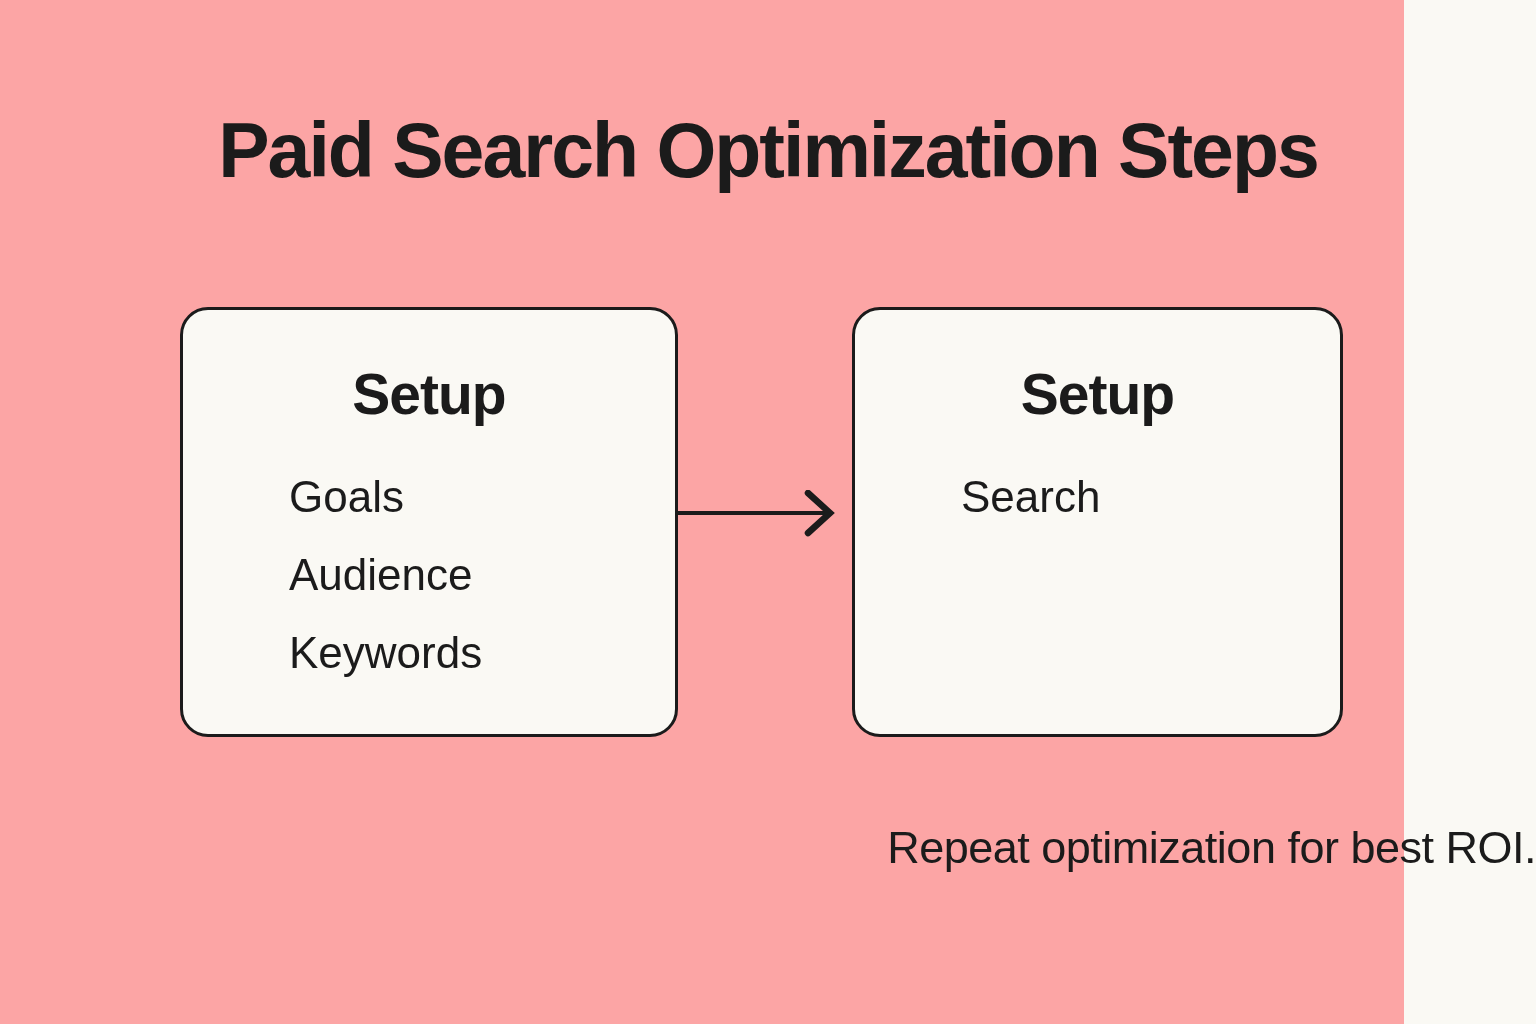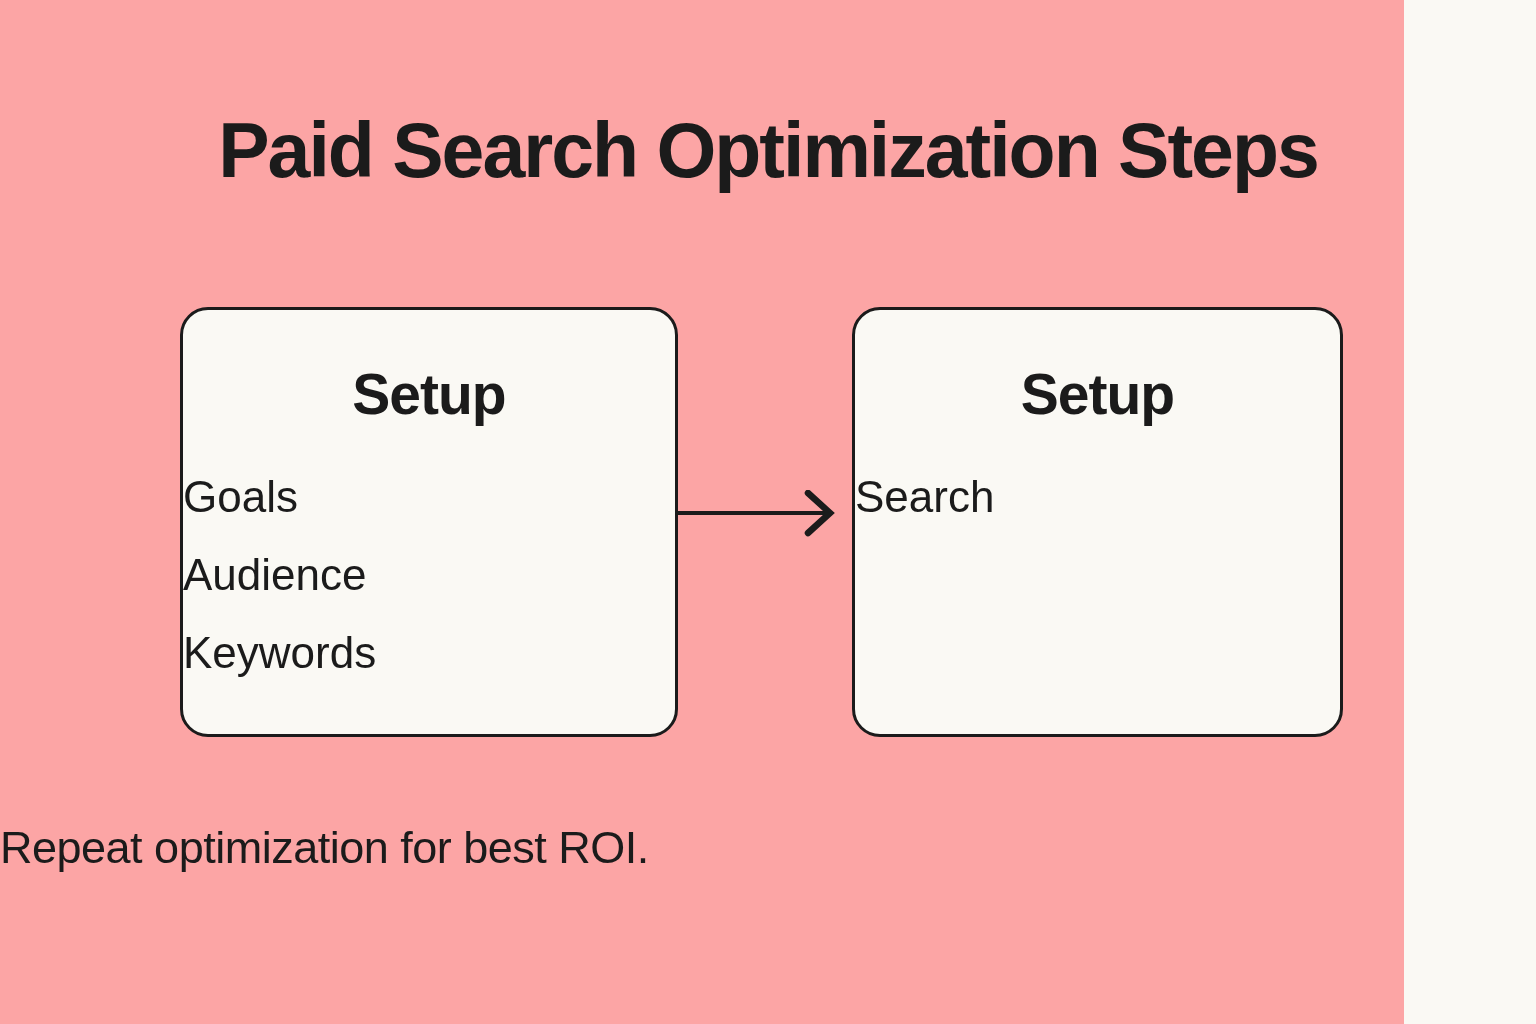--- a/index.html
+++ b/index.html
@@ -39,35 +39,36 @@
     margin-top: 52px;
     text-align: center;
     font-size: 57px;
     font-weight: 700;
     letter-spacing: -1px;
     line-height: 1.15;
     color: #1B1B1B;
   }
   .box-items {
     margin-top: 30px;
+    padding-left: 106px;
     list-style: none;
     font-size: 44px;
     font-weight: 400;
     line-height: 78px;
     color: #1B1B1B;
   }
   .arrow {
     position: absolute;
     left: 678px; top: 490px;
     width: 180px; height: 47px;
   }
   .footer {
     position: absolute;
     top: 822px; left: 0; width: 1536px;
-    text-align: left;
+    text-align: right;
     font-size: 45px;
     font-weight: 400;
     letter-spacing: -0.5px;
     color: #1B1B1B;
   }
 </style>
 </head>
 <body>
 
 <div class="canvas">

